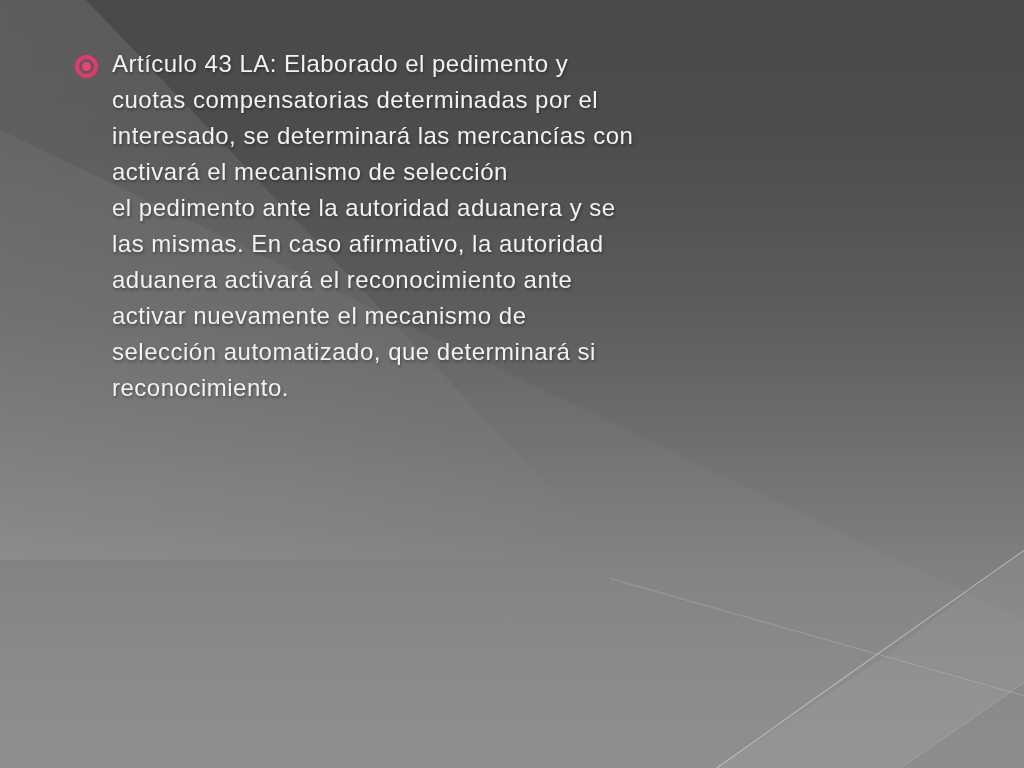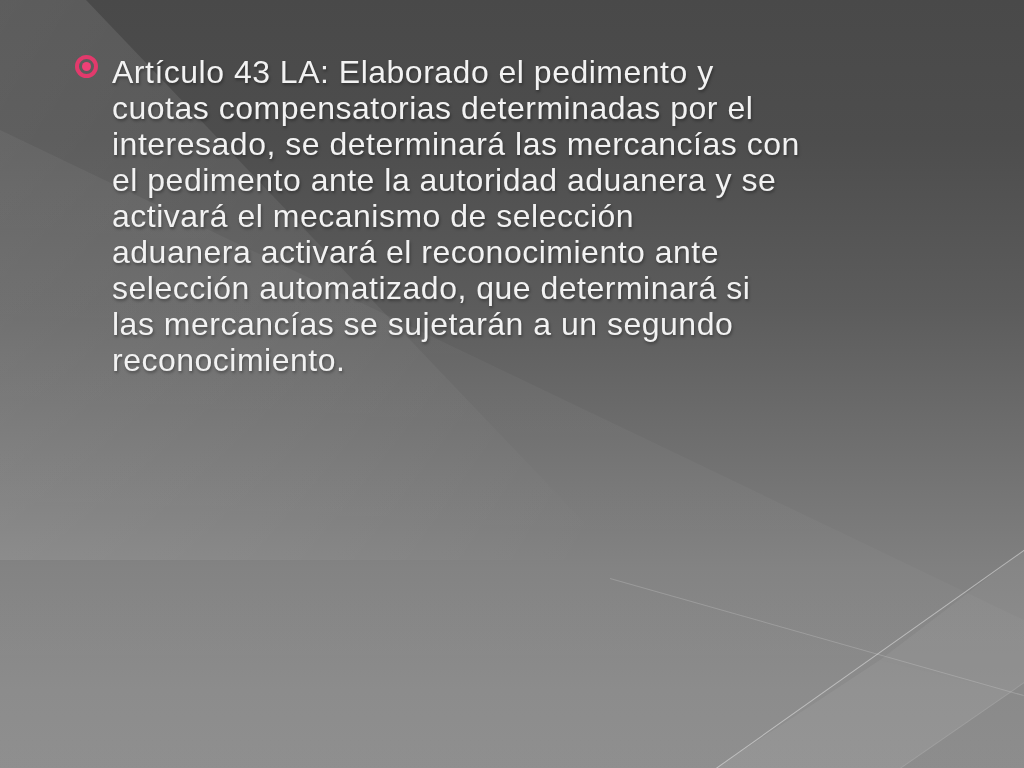--- a/index.html
+++ b/index.html
@@ -106,24 +106,24 @@
     width: 9px;
     height: 9px;
     margin: -4.5px 0 0 -4.5px;
     border-radius: 50%;
     background: #ef4077;
   }
 
   .bullet-text {
     position: absolute;
     left: 112px;
-    top: 8px;
+    top: 0;
     width: 880px;
     color: #f2f2f2;
-    font-size: 32px;
+    font-size: 24px;
     line-height: 36px;
     letter-spacing: 0.5px;
     text-shadow: 1px 2px 3px rgba(0,0,0,0.35);
     white-space: nowrap;
   }
   .bullet-text .line { height: 36px; }
 </style>
 </head>
 <body>
 
@@ -139,22 +139,23 @@
   <div class="diag-line diag-line-3"></div>
 
   <div class="bullet-item">
     <span class="bullet-marker">
       <span class="dot"></span>
     </span>
     <div class="bullet-text">
       <div class="line">Artículo 43 LA: Elaborado el pedimento y</div>
       <div class="line">cuotas compensatorias determinadas por el</div>
       <div class="line">interesado, se determinará las mercancías con</div>
+      <div class="line">activará el mecanismo de selección</div>
       <div class="line">el pedimento ante la autoridad aduanera y se</div>
-      <div class="line">activará el mecanismo de selección</div>
+      <div class="line">las mismas. En caso afirmativo, la autoridad</div>
       <div class="line">aduanera activará el reconocimiento ante</div>
+      <div class="line">activar nuevamente el mecanismo de</div>
       <div class="line">selección automatizado, que determinará si</div>
-      <div class="line">las mercancías se sujetarán a un segundo</div>
       <div class="line">reconocimiento.</div>
     </div>
   </div>
 
 </div>
 
 </body></html>

